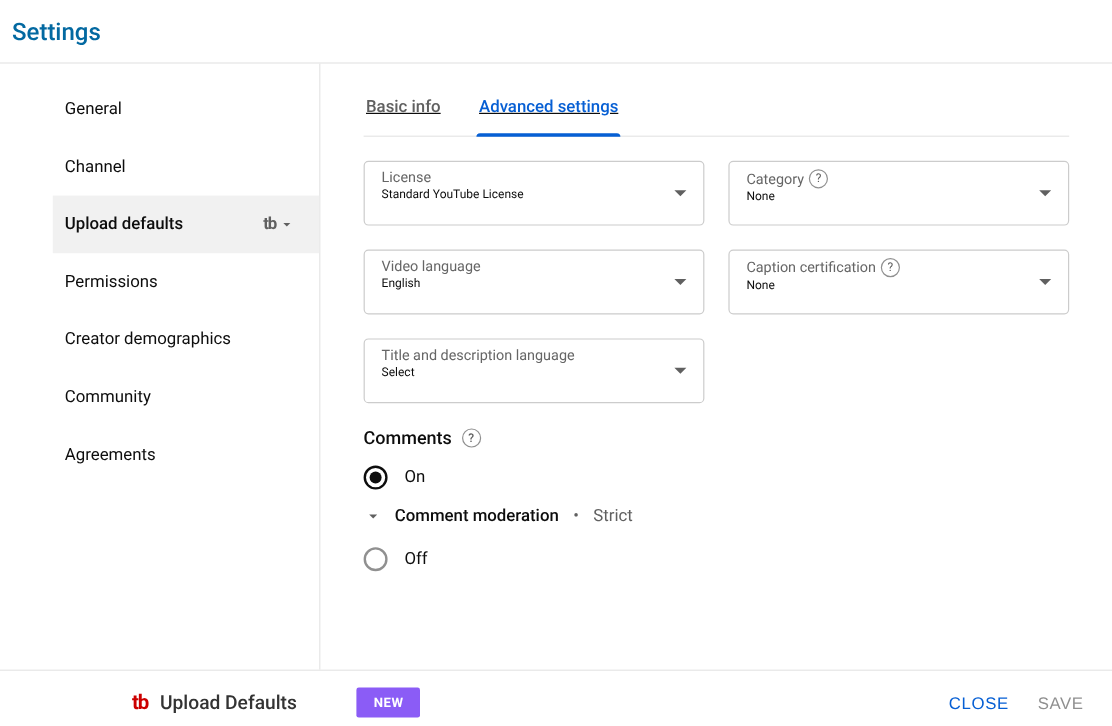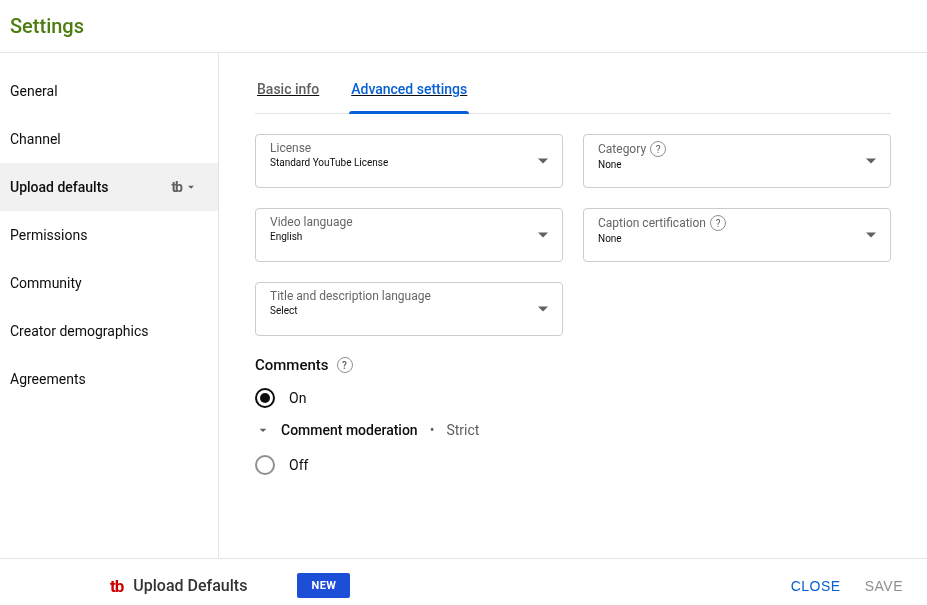--- a/index.html
+++ b/index.html
@@ -11,30 +11,31 @@
     background: #fff;
     width: 927px;
   }
   .header {
     padding: 14px 10px 14px 10px;
     border-bottom: 1px solid #e5e5e5;
   }
   .header h1 {
     font-size: 20px;
     font-weight: 500;
-    color: #4d7c0f;
+    color: #0369a1;
   }
   .body {
     display: flex;
     min-height: 505px;
   }
   .sidebar {
     width: 239px;
     border-right: 1px solid #e5e5e5;
     padding-top: 14px;
+    margin-left: 44px;
   }
   .side-item {
     display: flex;
     align-items: center;
     justify-content: space-between;
     height: 48px;
     padding: 0 20px 0 10px;
     font-size: 14px;
     color: #0d0d0d;
     cursor: pointer;
@@ -88,21 +89,21 @@
   }
   .row {
     display: flex;
     gap: 20px;
     margin-bottom: 20px;
   }
   .select {
     position: relative;
     border: 1px solid #ccc;
     border-radius: 4px;
-    width: 308px;
+    width: 284px;
     height: 54px;
     padding: 6px 40px 6px 14px;
     background: #fff;
     cursor: pointer;
   }
   .select .label {
     font-size: 12px;
     color: #666;
     display: flex;
     align-items: center;
@@ -184,21 +185,21 @@
     border-top: 1px solid #e5e5e5;
     padding: 14px 24px 14px 110px;
   }
   .footer-left {
     display: flex;
     align-items: center;
     gap: 10px;
   }
   .ud-title { font-weight:500; color:#333; font-size:16px; }
   .new-badge {
-    background: #1d4ed8;
+    background: #8b5cf6;
     color: #fff;
     font-size: 11px;
     font-weight: 700;
     padding: 6px 14px;
     border-radius: 2px;
     margin-left: 40px;
     letter-spacing: 0.5px;
   }
   .footer-right { display:flex; gap:24px; }
   .btn-text {
@@ -236,24 +237,24 @@
           <svg width="14" height="14" viewBox="0 0 24 24" fill="#606060">
               <path d="M7 10l5 5 5-5z"></path>
             </svg>
         </span>
       </span>
     </div>
     <div class="side-item">
       <span>Permissions</span>
     </div>
     <div class="side-item">
+      <span>Creator demographics</span>
+    </div>
+    <div class="side-item">
       <span>Community</span>
-    </div>
-    <div class="side-item">
-      <span>Creator demographics</span>
     </div>
     <div class="side-item">
       <span>Agreements</span>
     </div>
   </nav>
 
   <div class="main">
 
     <div class="tabs">
       <div class="tab">Basic info</div>

